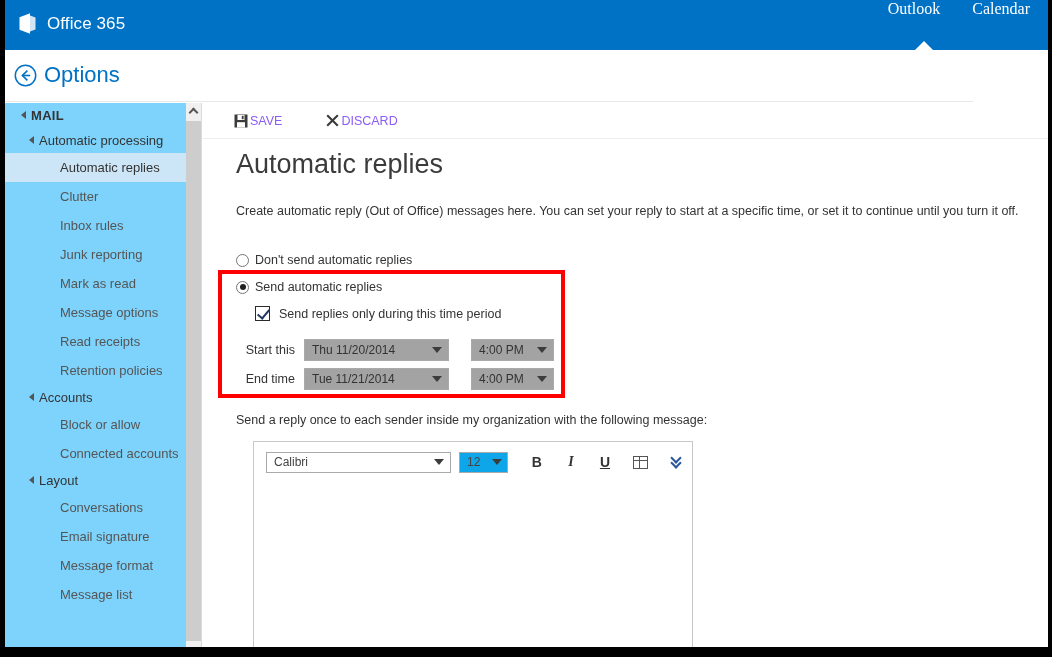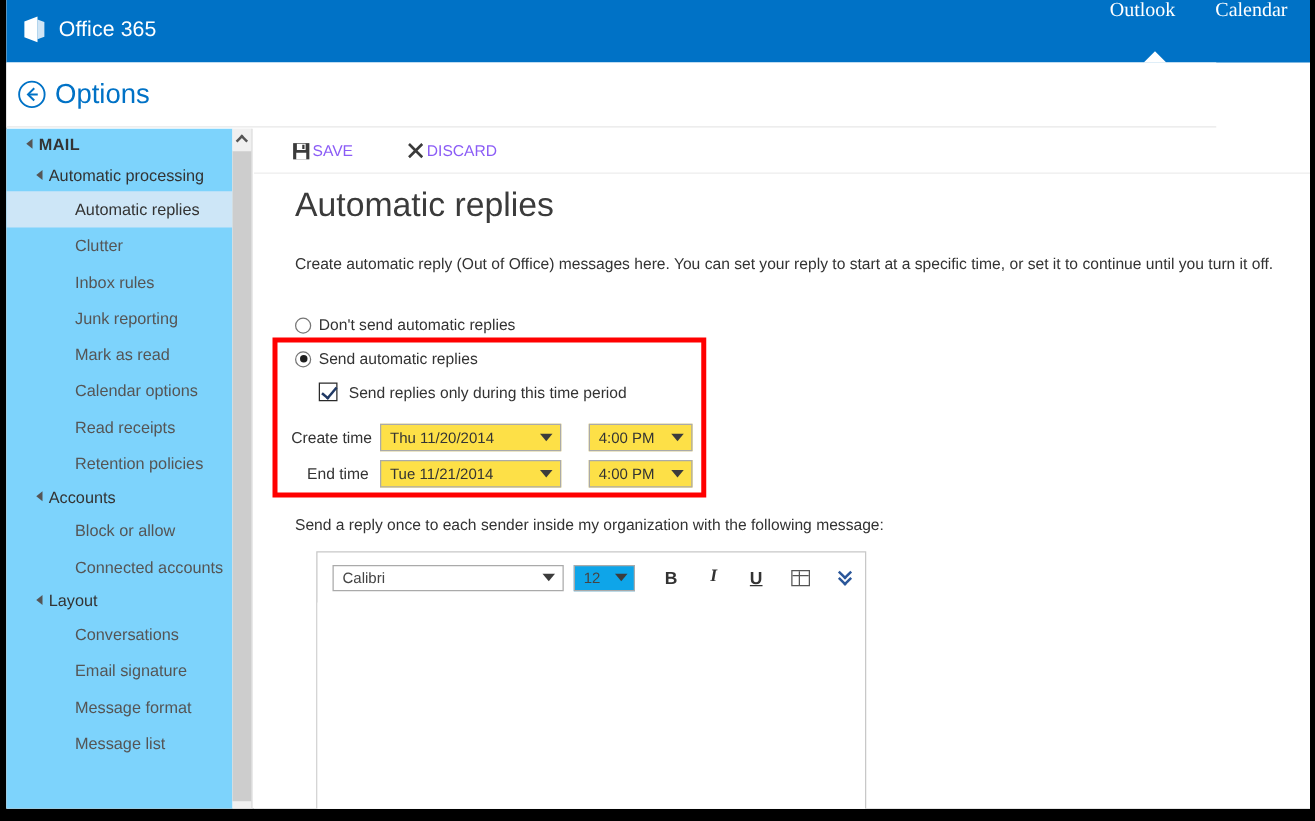--- a/index.html
+++ b/index.html
@@ -195,21 +195,21 @@
     pointer-events: none;
   }
 
   
   .time-row {
     position: absolute; display: flex; align-items: center;
     font-size: 12.5px; color: #333333; white-space: nowrap;
   }
   .time-label { width: 62px; text-align: right; margin-right: 9px; }
   .combo {
-    height: 22px; border: 1px solid #aaaaaa; background: #fde047;
+    height: 22px; border: 1px solid #aaaaaa; background: #a3a3a3;
     display: flex; align-items: center; cursor: pointer;
     font-size: 12px; color: #333333;
   }
   .combo .val { padding-left: 7px; flex: 1; }
   .combo .arw {
     width: 22px; display: flex; align-items: center; justify-content: center;
   }
   .caret-d {
     width: 0; height: 0;
     border-left: 5px solid transparent;
@@ -321,21 +321,21 @@
     </div>
 
     <div class="nav-group nav-l1">
       <span class="tri"></span><span>Automatic processing</span>
     </div>
     <div class="nav-item selected">Automatic replies</div>
     <div class="nav-item">Clutter</div>
     <div class="nav-item">Inbox rules</div>
     <div class="nav-item">Junk reporting</div>
     <div class="nav-item">Mark as read</div>
-    <div class="nav-item">Calendar options</div>
+    <div class="nav-item">Message options</div>
     <div class="nav-item">Read receipts</div>
     <div class="nav-item">Retention policies</div>
 
     <div class="nav-group nav-l1">
       <span class="tri"></span><span>Accounts</span>
     </div>
     <div class="nav-item">Block or allow</div>
     <div class="nav-item">Connected accounts</div>
 
     <div class="nav-group nav-l1">
@@ -386,21 +386,21 @@
       <span class="radio on"></span>
       <span>Send automatic replies</span>
     </div>
 
     <div class="opt-row" style="left:52px; top:203px; gap:9px;">
       <span class="cbox on"></span>
       <span>Send replies only during this time period</span>
     </div>
 
     <div class="time-row" style="left:30px; top:236px;">
-      <span class="time-label">Create time</span>
+      <span class="time-label">Start this</span>
       <span class="combo date">
         <span class="val">Thu 11/20/2014</span>
         <span class="arw">
             <span class="caret-d"></span>
           </span>
       </span>
       <span class="combo time">
         <span class="val">4:00 PM</span>
         <span class="arw">
             <span class="caret-d"></span>

